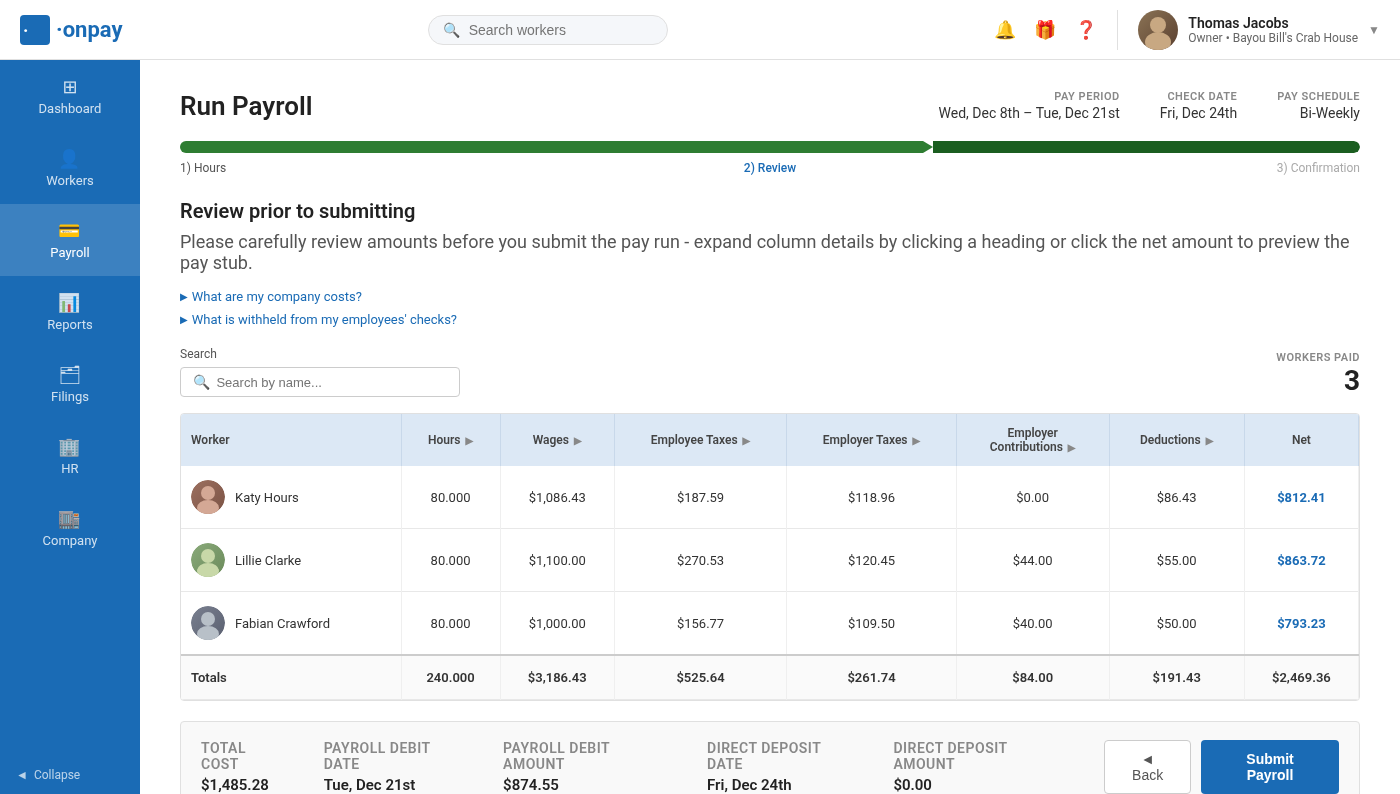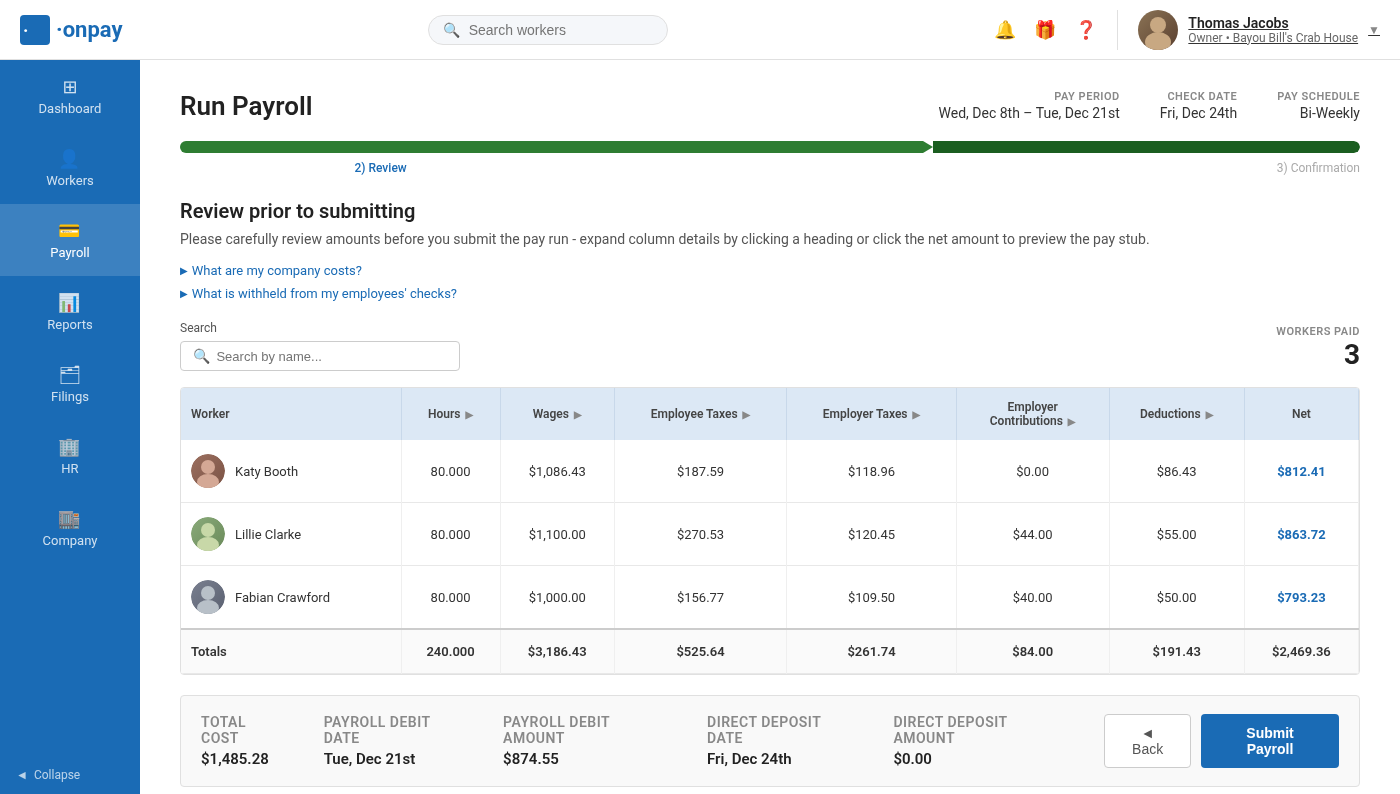--- a/index.html
+++ b/index.html
@@ -9,21 +9,21 @@
     .app { display: flex; flex-direction: column; height: 794px; width: 1400px; overflow: hidden; }
 
     
     .header { display: flex; align-items: center; background: #fff; border-bottom: 1px solid #e0e0e0; height: 60px; padding: 0 20px; flex-shrink: 0; }
     .logo { display: flex; align-items: center; gap: 6px; margin-right: auto; }
     .logo-icon { width: 30px; height: 30px; }
     .search-bar { display: flex; align-items: center; background: #f5f7fa; border: 1px solid #e0e0e0; border-radius: 20px; padding: 6px 14px; width: 240px; gap: 8px; }
     .search-bar input { border: none; background: transparent; outline: none; font-size: 14px; color: #555; width: 100%; }
     .header-icons { display: flex; align-items: center; gap: 18px; margin-left: 20px; }
     .header-icon { color: #888; font-size: 18px; cursor: pointer; }
-    .user-section { display: flex; align-items: center; gap: 10px; margin-left: 20px; border-left: 1px solid #e0e0e0; padding-left: 20px; text-decoration: underline; }
+    .user-section { display: flex; align-items: center; gap: 10px; margin-left: 20px; border-left: 1px solid #e0e0e0; padding-left: 20px; }
     .avatar { width: 40px; height: 40px; border-radius: 50%; background: #ccc; overflow: hidden; }
     .avatar-img { width: 100%; height: 100%; object-fit: cover; background: linear-gradient(135deg, #8B6555, #6B4C3B); display: flex; align-items: center; justify-content: center; font-size: 16px; color: #fff; }
     .user-info .name { font-weight: 600; font-size: 14px; color: #222; }
     .user-info .role { font-size: 12px; color: #666; }
     .dropdown-arrow { color: #888; font-size: 12px; cursor: pointer; }
 
     
     .main { display: flex; flex: 1; overflow: hidden; }
 
     
@@ -42,21 +42,21 @@
     .pay-info { display: flex; gap: 40px; }
     .pay-info-item { text-align: right; }
     .pay-info-label { font-size: 11px; font-weight: 600; color: #888; text-transform: uppercase; letter-spacing: 0.5px; }
     .pay-info-value { font-size: 14px; color: #333; margin-top: 2px; }
 
     
     .progress-container { margin-bottom: 24px; }
 
     
     .section-title { font-size: 20px; font-weight: 600; color: #222; margin-bottom: 8px; }
-    .section-desc { font-size: 14px; color: #555; margin-bottom: 16px; }
+    .section-desc { font-size: 18px; color: #555; margin-bottom: 16px; }
     .link-item { display: flex; align-items: center; gap: 4px; color: #1a6bb5; font-size: 13px; cursor: pointer; margin-bottom: 8px; }
     .link-arrow { font-size: 10px; }
 
     
     .search-section { margin: 20px 0 16px; display: flex; justify-content: space-between; align-items: flex-end; }
     .search-label { font-size: 12px; color: #555; margin-bottom: 6px; }
     .search-input-wrap { display: flex; align-items: center; border: 1px solid #ccc; border-radius: 4px; padding: 6px 12px; width: 280px; gap: 6px; background: #fff; }
     .search-input-wrap input { border: none; outline: none; font-size: 13px; color: #555; width: 100%; }
     .workers-paid { text-align: right; }
     .workers-paid-label { font-size: 11px; font-weight: 600; text-transform: uppercase; letter-spacing: 0.5px; color: #888; }
@@ -189,20 +189,21 @@
         </div>
       </div>
 
       <div class="progress-container">
         <div style="display:flex; height:12px; border-radius:6px; overflow:hidden; margin-bottom:8px;">
           <div style="background:#2e7d32; flex:0 0 63%; height:100%; position:relative;"></div>
           <div style="width:0;height:0;border-top:6px solid transparent;border-bottom:6px solid transparent;border-left:10px solid #2e7d32;flex-shrink:0;"></div>
           <div style="background:#1b5e20; flex:1; height:100%; border-radius:0 6px 6px 0;"></div>
         </div>
         <div style="display:flex; font-size:12px;">
+          <span style="flex:0 0 33%; color:#555;">1) Hours</span>
           <span style="flex:0 0 34%; text-align:center; color:#1a6bb5; font-weight:500;">2) Review</span>
           <span style="flex:1; text-align:right; color:#aaa;">3) Confirmation</span>
         </div>
       </div>
 
       <div>
         <h2 class="section-title">Review prior to submitting</h2>
         <p class="section-desc">Please carefully review amounts before you submit the pay run - expand column details by clicking a heading or click the net amount to preview the pay stub.</p>
         <div class="link-item">
           <span class="link-arrow">▶</span>
@@ -270,21 +271,21 @@
               <td>
                 <div class="worker-cell">
                   <div class="worker-avatar">
                     <div style="width:34px;height:34px;border-radius:50%;background:linear-gradient(135deg,#9c7060,#7a5244);display:flex;align-items:center;justify-content:center;">
                       <svg width="34" height="34" viewBox="0 0 34 34">
                           <circle cx="17" cy="13" r="7" fill="#d4a895"></circle>
                           <ellipse cx="17" cy="28" rx="11" ry="8" fill="#d4a895"></ellipse>
                         </svg>
                     </div>
                   </div>
-                  <span>Katy Booth</span>
+                  <span>Katy Hours</span>
                 </div>
               </td>
               <td>80.000</td>
               <td>$1,086.43</td>
               <td>$187.59</td>
               <td>$118.96</td>
               <td>$0.00</td>
               <td>$86.43</td>
               <td>
                 <span class="net-link">$812.41</span>

